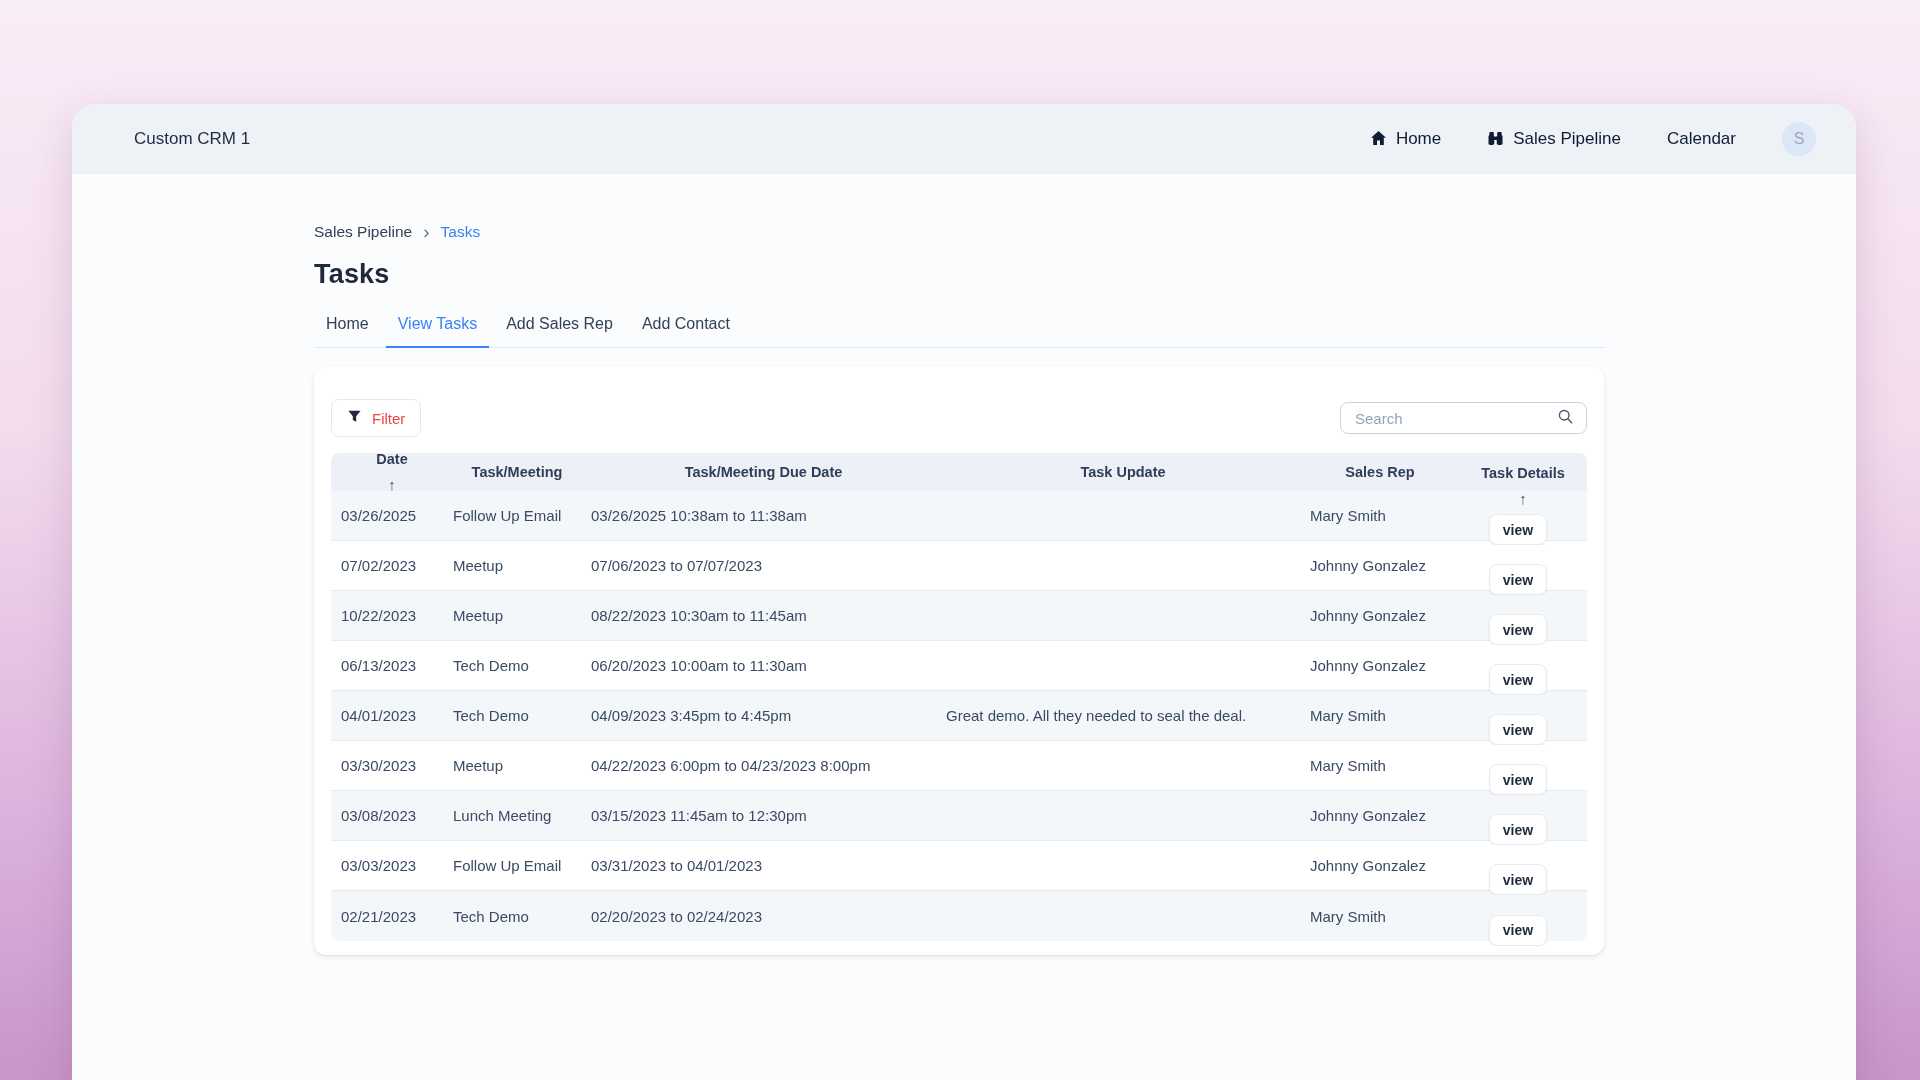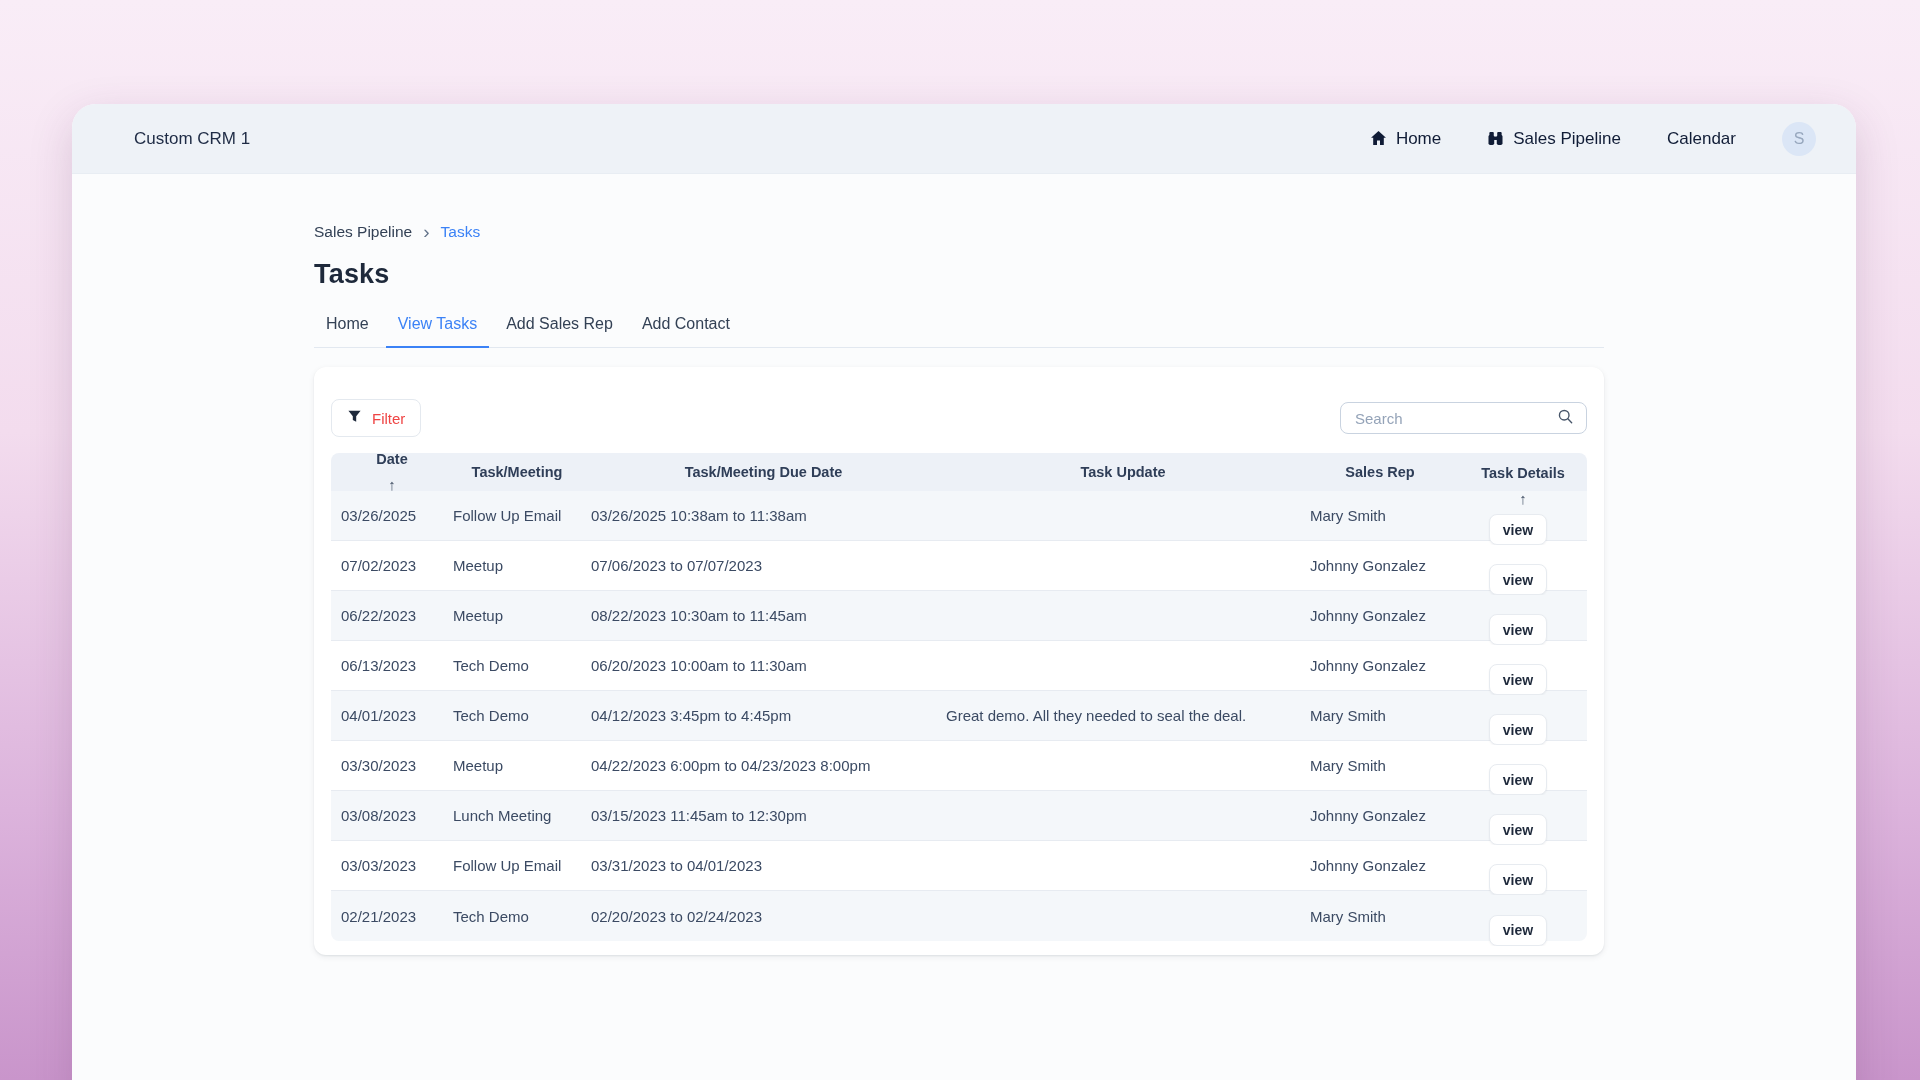--- a/index.html
+++ b/index.html
@@ -201,21 +201,21 @@
     <div class="td c0">07/02/2023</div>
     <div class="td c1">Meetup</div>
     <div class="td c2">07/06/2023 to 07/07/2023</div>
     <div class="td c3"></div>
     <div class="td c4">Johnny Gonzalez</div>
     <div class="td c5">
       <button class="view-btn">view</button>
     </div>
   </div>
             <div class="tr alt">
-    <div class="td c0">06/22/2023</div>
+    <div class="td c0">10/22/2023</div>
     <div class="td c1">Meetup</div>
     <div class="td c2">08/22/2023 10:30am to 11:45am</div>
     <div class="td c3"></div>
     <div class="td c4">Johnny Gonzalez</div>
     <div class="td c5">
       <button class="view-btn">view</button>
     </div>
   </div>
             <div class="tr">
     <div class="td c0">06/13/2023</div>
@@ -223,21 +223,21 @@
     <div class="td c2">06/20/2023 10:00am to 11:30am</div>
     <div class="td c3"></div>
     <div class="td c4">Johnny Gonzalez</div>
     <div class="td c5">
       <button class="view-btn">view</button>
     </div>
   </div>
             <div class="tr alt">
     <div class="td c0">04/01/2023</div>
     <div class="td c1">Tech Demo</div>
-    <div class="td c2">04/12/2023 3:45pm to 4:45pm</div>
+    <div class="td c2">04/09/2023 3:45pm to 4:45pm</div>
     <div class="td c3">Great demo. All they needed to seal the deal.</div>
     <div class="td c4">Mary Smith</div>
     <div class="td c5">
       <button class="view-btn">view</button>
     </div>
   </div>
             <div class="tr">
     <div class="td c0">03/30/2023</div>
     <div class="td c1">Meetup</div>
     <div class="td c2">04/22/2023 6:00pm to 04/23/2023 8:00pm</div>

